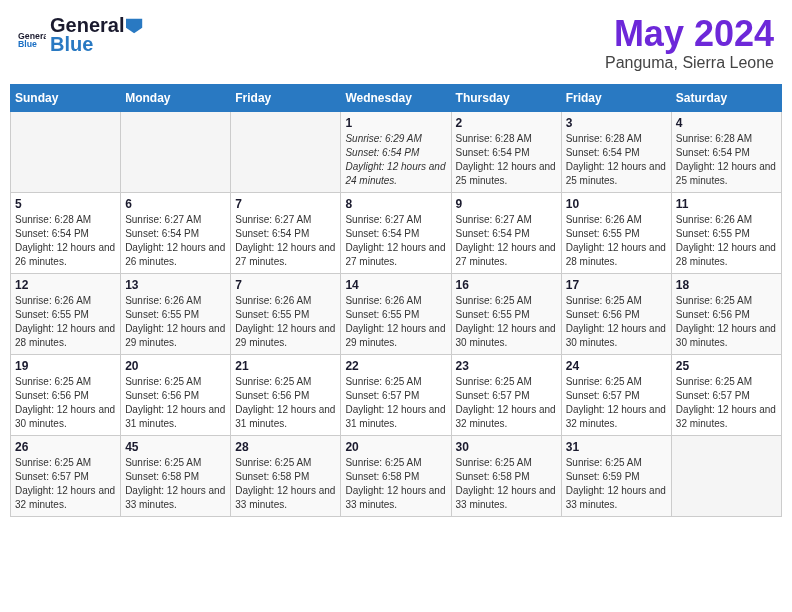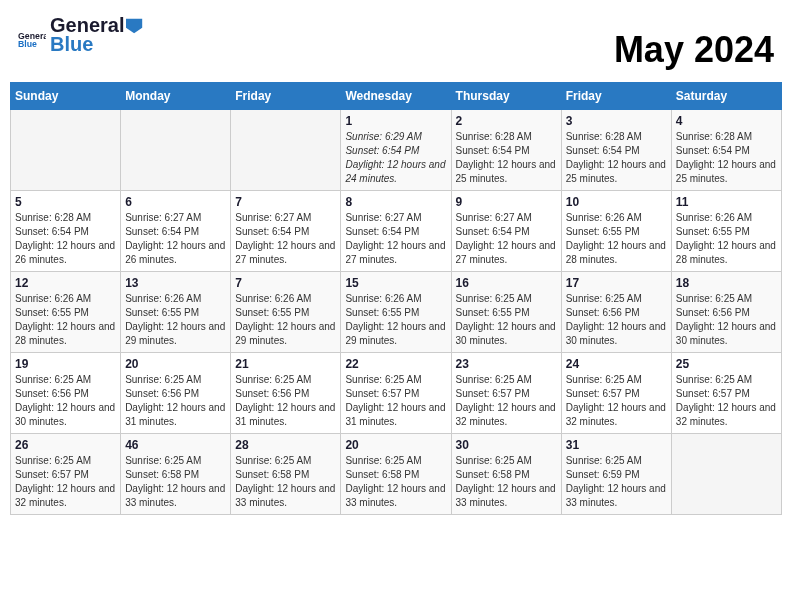--- a/index.html
+++ b/index.html
@@ -25,23 +25,22 @@
     .logo-icon {
       width: 28px;
       height: 28px;
     }
     .title-block {
       text-align: right;
     }
     .calendar-title {
       font-size: 36px;
       font-weight: bold;
-      color: #000000;
+      color: #6d28d9;
       line-height: 1.1;
-      margin-top: 16px;
     }
     .calendar-subtitle {
       font-size: 16px;
       color: #444;
     }
     table {
       width: 100%;
       border-collapse: collapse;
       font-size: 11px;
     }
@@ -98,20 +97,21 @@
         <span style="font-size:20px; font-weight:bold; color:#1a1a2e;">General</span>
         <svg width="18" height="18" viewBox="0 0 20 16">
           <polygon points="0,0 18,0 18,10 9,16 0,10" fill="#2979c2"></polygon>
         </svg>
       </div>
       <span style="font-size:20px; font-weight:bold; color:#2979c2; display:block; margin-top:-4px;">Blue</span>
     </div>
   </div>
   <div class="title-block">
     <div class="calendar-title">May 2024</div>
+    <div class="calendar-subtitle">Panguma, Sierra Leone</div>
   </div>
 </div>
 
 <table>
   <thead>
     <tr>
     <th>Sunday</th>
         <th>Monday</th>
         <th>Friday</th>
         <th>Wednesday</th>
@@ -207,21 +207,21 @@
 Sunset: 6:55 PM
 Daylight: 12 hours and 29 minutes.</div>
         </td>
         <td>
           <div class="day-number">7</div>
           <div class="day-info" style="white-space: pre-line;">Sunrise: 6:26 AM
 Sunset: 6:55 PM
 Daylight: 12 hours and 29 minutes.</div>
         </td>
         <td>
-          <div class="day-number">15</div>
+          <div class="day-number">14</div>
           <div class="day-info" style="white-space: pre-line;">Sunrise: 6:26 AM
 Sunset: 6:55 PM
 Daylight: 12 hours and 29 minutes.</div>
         </td>
         <td>
           <div class="day-number">16</div>
           <div class="day-info" style="white-space: pre-line;">Sunrise: 6:25 AM
 Sunset: 6:55 PM
 Daylight: 12 hours and 30 minutes.</div>
         </td>
@@ -283,21 +283,21 @@
         </td>
       </tr>
       <tr>
         <td>
           <div class="day-number">26</div>
           <div class="day-info" style="white-space: pre-line;">Sunrise: 6:25 AM
 Sunset: 6:57 PM
 Daylight: 12 hours and 32 minutes.</div>
         </td>
         <td>
-          <div class="day-number">46</div>
+          <div class="day-number">45</div>
           <div class="day-info" style="white-space: pre-line;">Sunrise: 6:25 AM
 Sunset: 6:58 PM
 Daylight: 12 hours and 33 minutes.</div>
         </td>
         <td>
           <div class="day-number">28</div>
           <div class="day-info" style="white-space: pre-line;">Sunrise: 6:25 AM
 Sunset: 6:58 PM
 Daylight: 12 hours and 33 minutes.</div>
         </td>

